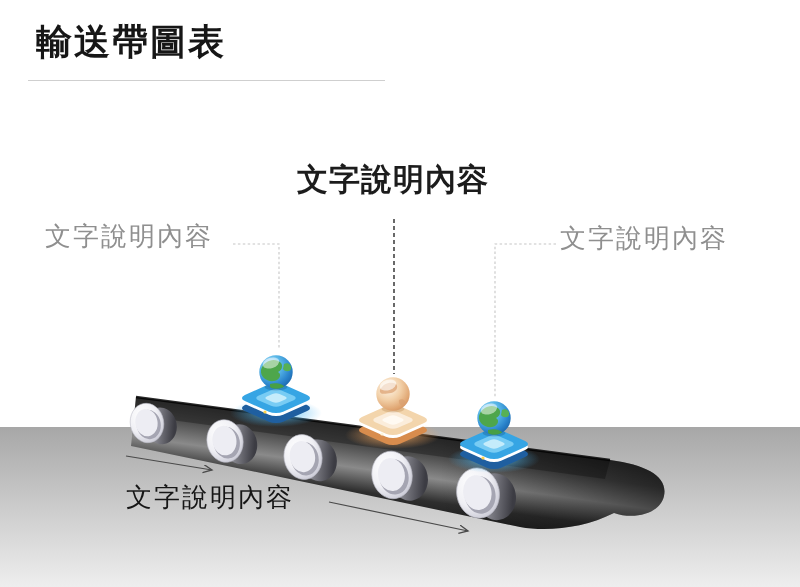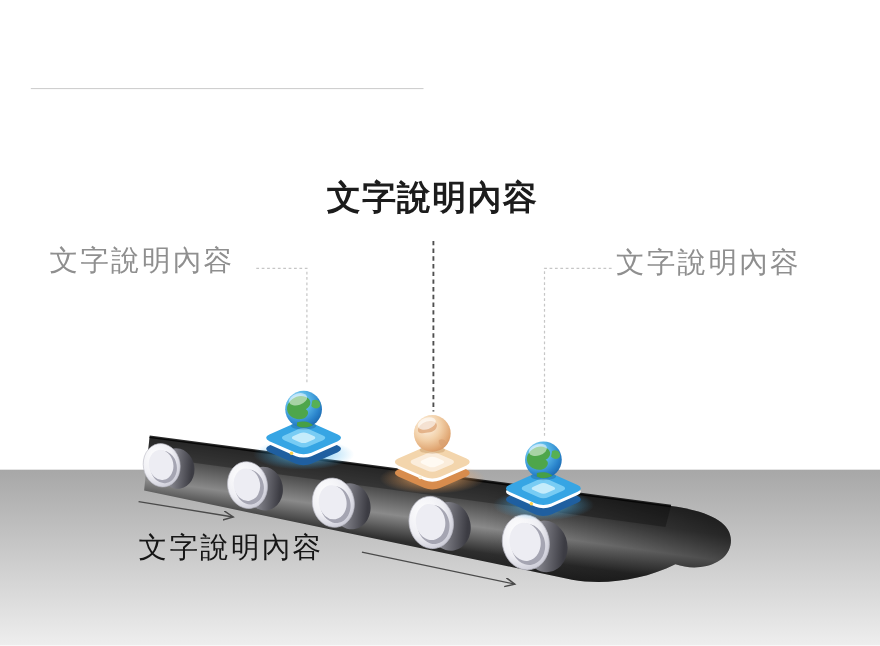--- a/index.html
+++ b/index.html
@@ -186,19 +186,20 @@
     </g>
 
     <path d="M233,244 L279,244 L279,348" fill="none" stroke="#c6c6c6" stroke-width="1.1" stroke-dasharray="2.5 2.4"></path>
     <path d="M556,244 L495,244 L495,398" fill="none" stroke="#c6c6c6" stroke-width="1.1" stroke-dasharray="2.5 2.4"></path>
     <path d="M394,219 L394,374" fill="none" stroke="#4f4f4f" stroke-width="1.7" stroke-dasharray="4 3"></path>
 
     <line x1="126" y1="456" x2="212" y2="470" stroke="#4a4a4a" stroke-width="1.2" marker-end="url(#arrowHead)"></line>
     <line x1="329" y1="502" x2="468" y2="531" stroke="#4a4a4a" stroke-width="1.2" marker-end="url(#arrowHead)"></line>
   </svg>
 
+  <div class="txt page-title">輸送帶圖表</div>
   <div class="title-rule"></div>
 
   <div class="txt callout-top">文字說明內容</div>
   <div class="txt callout-left">文字說明內容</div>
   <div class="txt callout-right">文字說明內容</div>
   <div class="txt callout-bottom">文字說明內容</div>
 </div>
 
 </body></html>

